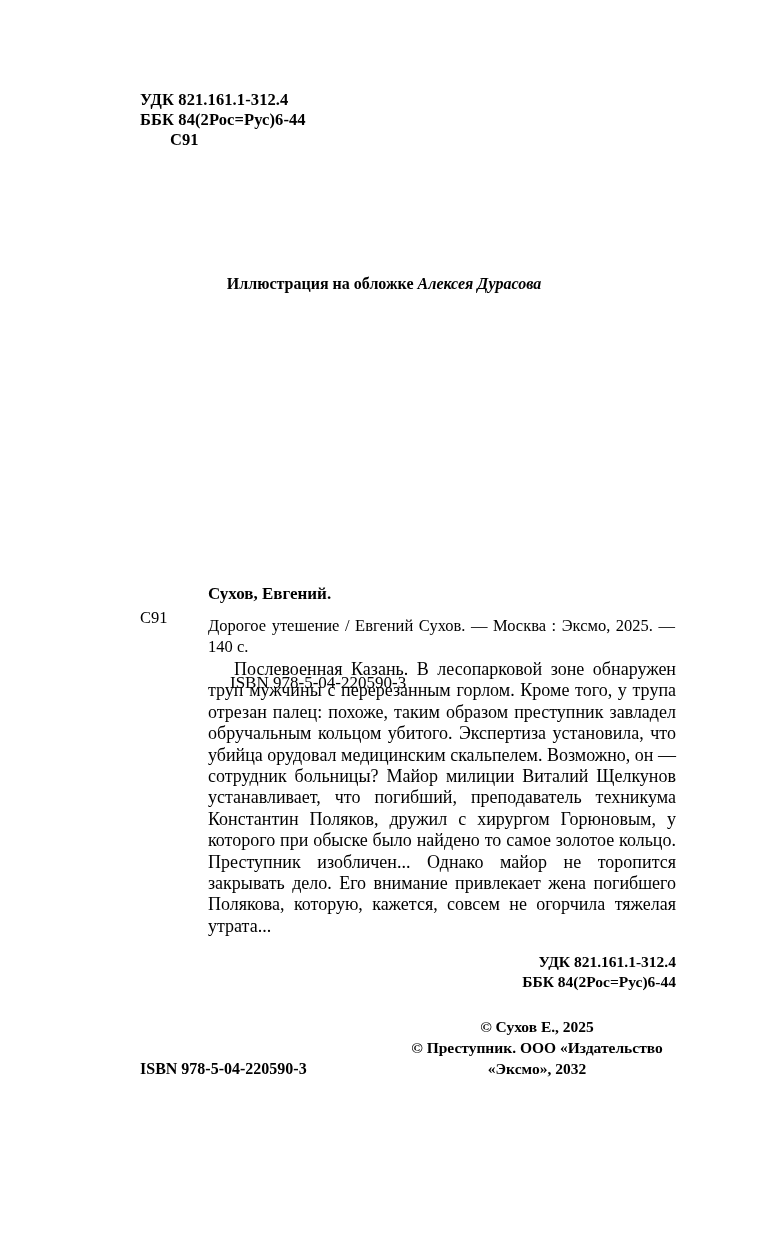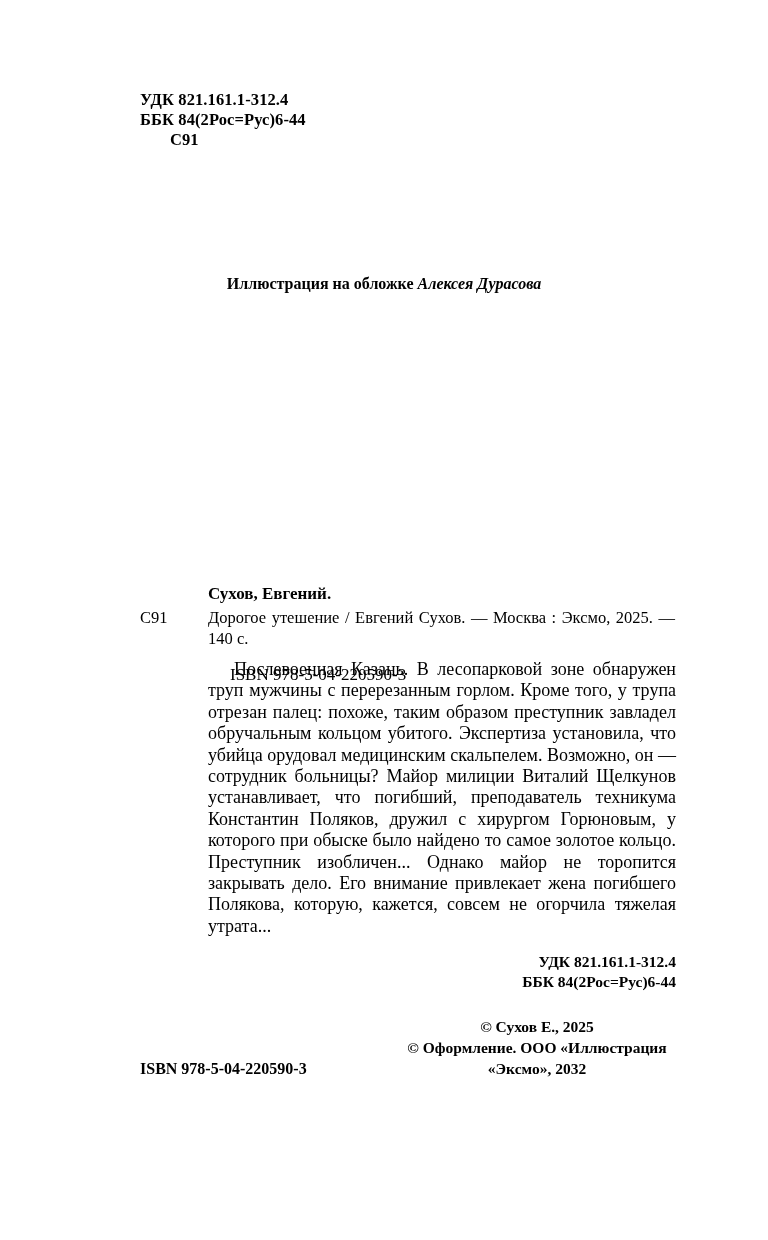--- a/index.html
+++ b/index.html
@@ -64,21 +64,21 @@
     font-size: 16.5px;
   }
   .biblio-body {
     margin-left: 68px;
     font-size: 16.5px;
     line-height: 21.5px;
   }
   .biblio-author {
     font-weight: bold;
     font-size: 17px;
-    margin-bottom: 2px;
+    margin-bottom: 10px;
   }
   .biblio-desc {
     text-align: justify;
     text-justify: inter-word;
   }
   .biblio-isbn {
     margin-top: 14px;
     margin-left: 22px;
     font-size: 17px;
   }
@@ -156,19 +156,19 @@
 
   <div class="annotation">Послевоенная Казань. В лесопарковой зоне обнаружен труп мужчины с перерезанным горлом. Кроме того, у трупа отрезан палец: похоже, таким образом преступник завладел обручальным кольцом убитого. Экспертиза установила, что убийца орудовал медицинским скальпелем. Возможно, он — сотрудник больницы? Майор милиции Виталий Щелкунов устанавливает, что погибший, преподаватель техникума Константин Поляков, дружил с хирургом Горюновым, у которого при обыске было найдено то самое золотое кольцо. Преступник изобличен... Однако майор не торопится закрывать дело. Его внимание привлекает жена погибшего Полякова, которую, кажется, совсем не огорчила тяжелая утрата...</div>
 
   <div class="codes-bottom">
     <div>УДК 821.161.1-312.4</div>
     <div>ББК 84(2Рос=Рус)6-44</div>
   </div>
 
   <div class="copyright">
     <div>© Сухов Е., 2025</div>
-    <div>© Оформление. ООО «Иллюстрация</div>
+    <div>© Преступник. ООО «Издательство</div>
     <div>«Эксмо», 2032</div>
   </div>
 
   <div class="isbn-bottom">ISBN 978-5-04-220590-3</div>
 
 </div>
 
 </body></html>

